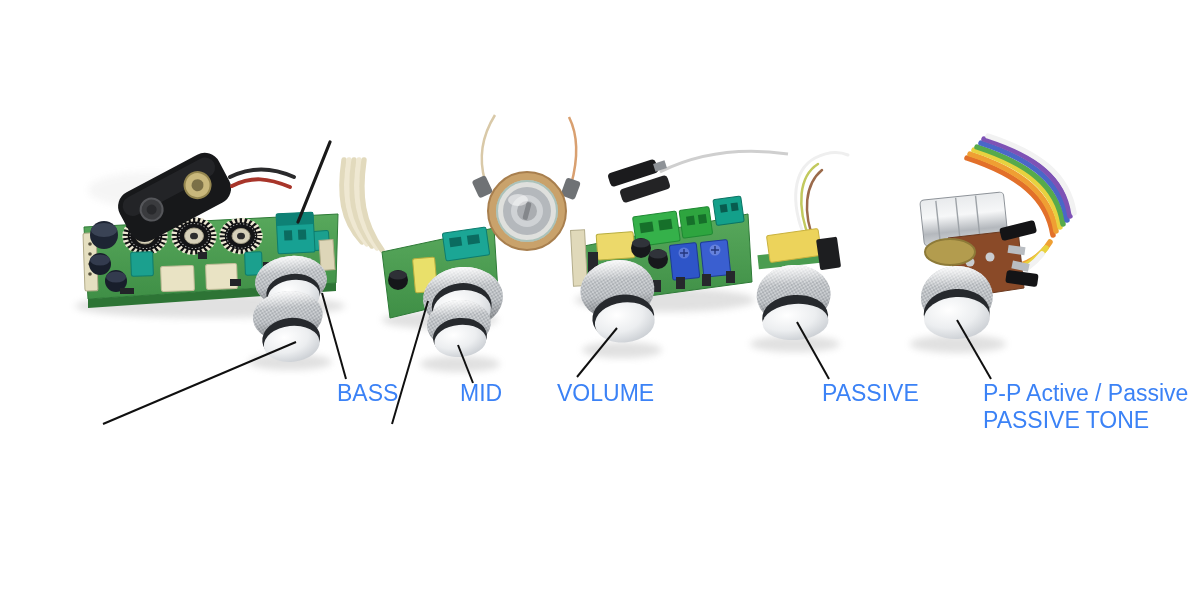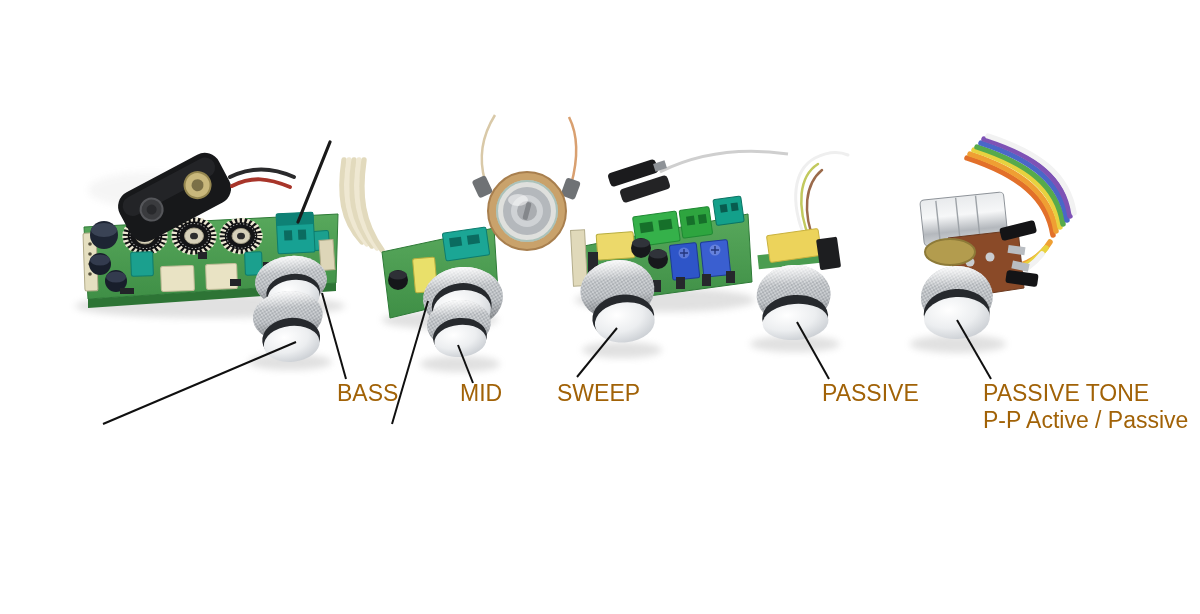--- a/index.html
+++ b/index.html
@@ -1,19 +1,19 @@
 <!DOCTYPE html>
 <html><head>
 <meta charset="utf-8">
 <style>
   html,body{margin:0;padding:0;background:#ffffff;}
   .stage{position:relative;width:1200px;height:614px;background:#ffffff;overflow:hidden;
          font-family:"Liberation Sans", sans-serif;}
   .stage svg{position:absolute;left:0;top:0;}
-  .label{position:absolute;font-size:23px;color:#a16207;white-space:nowrap;line-height:27px;
+  .label{position:absolute;font-size:23px;color:#3b82f6;white-space:nowrap;line-height:27px;
          font-family:"Liberation Sans", sans-serif;}
 </style>
 </head>
 <body>
 
 <div class="stage">
 
 <svg width="1200" height="614" viewBox="0 0 1200 614">
   <defs>
     <linearGradient id="knurlGrad" x1="0" y1="0" x2="0" y2="1">
@@ -326,20 +326,20 @@
     <line x1="392" y1="424" x2="428" y2="301"></line>
     <line x1="473" y1="383" x2="458" y2="345"></line>
     <line x1="577" y1="377" x2="617" y2="328"></line>
     <line x1="829" y1="379" x2="797" y2="322"></line>
     <line x1="991" y1="379" x2="957" y2="320"></line>
   </g>
 </svg>
 
 <div class="label" style="left:337px;top:380px">BASS</div>
 <div class="label" style="left:460px;top:380px">MID</div>
-<div class="label" style="left:557px;top:380px">SWEEP</div>
+<div class="label" style="left:557px;top:380px">VOLUME</div>
 <div class="label" style="left:822px;top:380px">PASSIVE</div>
 <div class="label" style="left:983px;top:380px">
+  <span style="display:block">P-P Active / Passive</span>
   <span style="display:block">PASSIVE TONE</span>
-  <span style="display:block">P-P Active / Passive</span>
 </div>
 
 </div>
 
 </body></html>

